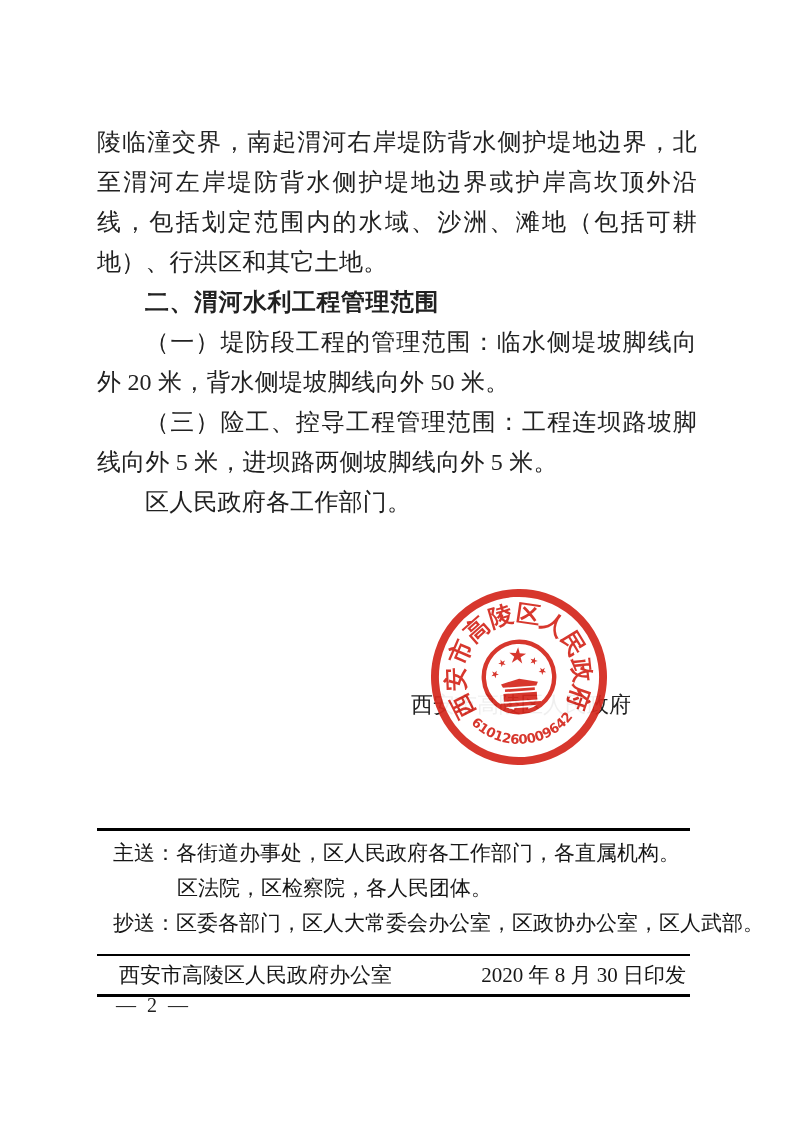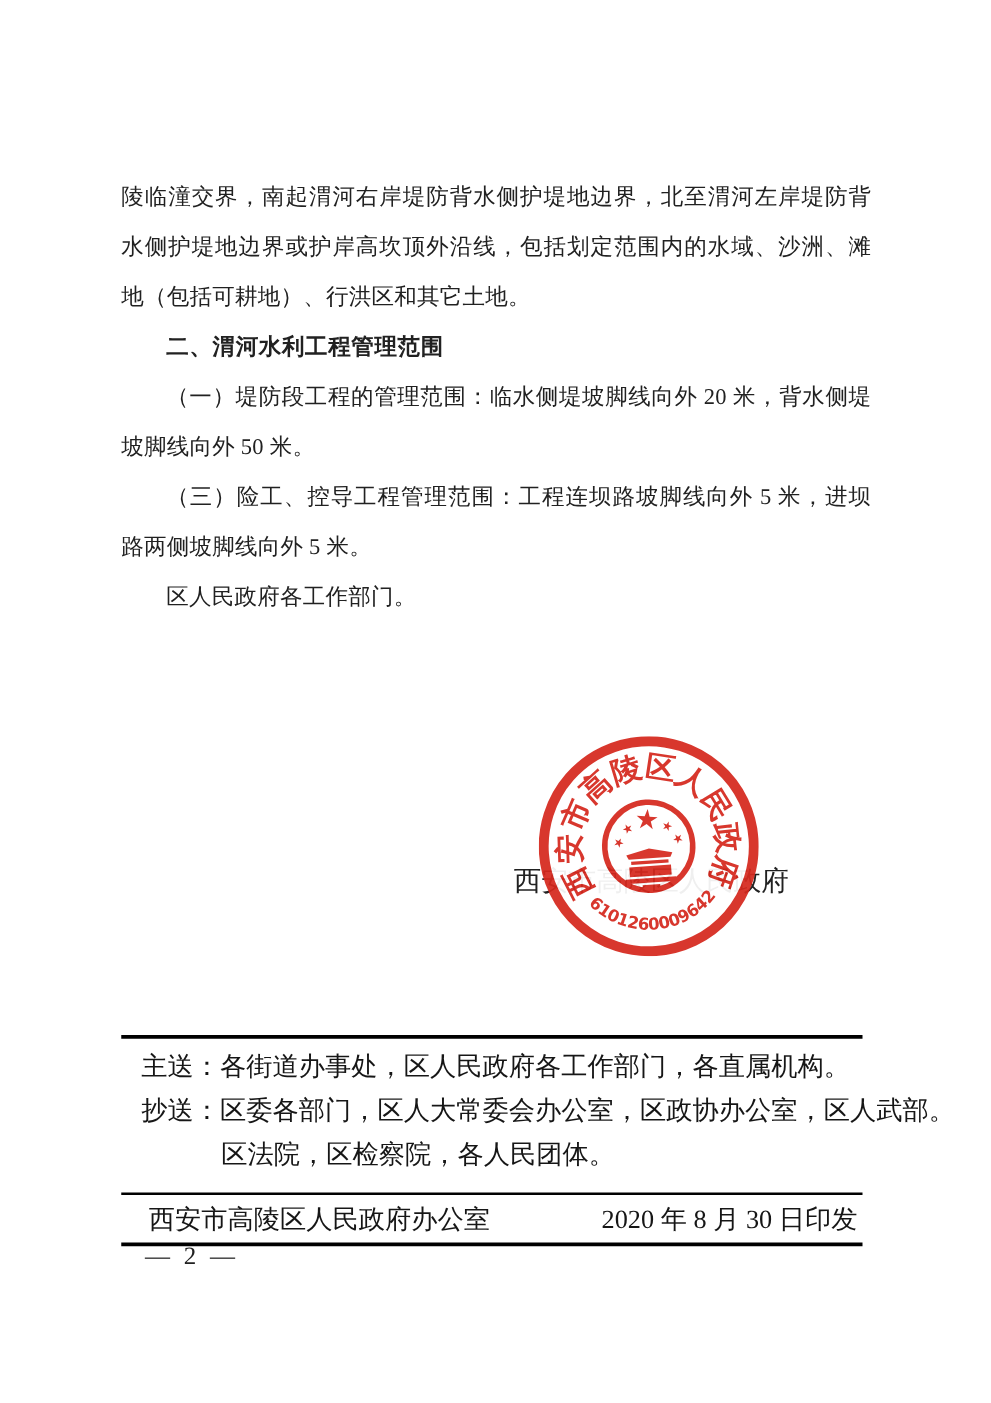--- a/index.html
+++ b/index.html
@@ -8,22 +8,22 @@
     width:793px;height:1122px;
     margin:0 auto;
     background:#ffffff;
     font-family:"Liberation Serif", serif;
     color:#212121;
     overflow:hidden;
   }
   
   .content{
     position:absolute;
-    left:97px; top:137px; width:600px;
-    font-size:18px; line-height:40px;
+    left:97px; top:122px; width:600px;
+    font-size:24px; line-height:40px;
     text-align:justify;
     letter-spacing:0.2px;
   }
   .content p{margin:0; text-indent:2em;}
   .content p.continuation{text-indent:0;}
   .section-heading{
     font-family:"Liberation Sans", sans-serif;
     font-weight:700;
     letter-spacing:0.5px;
   }
@@ -137,22 +137,22 @@
           <rect x="77" y="129" width="46" height="4"></rect>
           <rect x="92" y="135" width="16" height="5"></rect>
         </g>
       </g>
     </svg>
   </div>
 
   <div class="footer">
     <div class="footer-send">
       <div class="send-row"><span>主送：</span><span>各街道办事处，区人民政府各工作部门，各直属机构。</span></div>
+      <div class="send-row cont">区法院，区检察院，各人民团体。</div>
       <div class="send-row"><span>抄送：</span><span>区委各部门，区人大常委会办公室，区政协办公室，区人武部。</span></div>
-      <div class="send-row cont">区法院，区检察院，各人民团体。</div>
     </div>
     <div class="footer-issue">
       <span>西安市高陵区人民政府办公室</span>
       <span>2020 年 8 月 30 日印发</span>
     </div>
   </div>
 
   <div class="page-number">— 2 —</div>
 
 </div>

